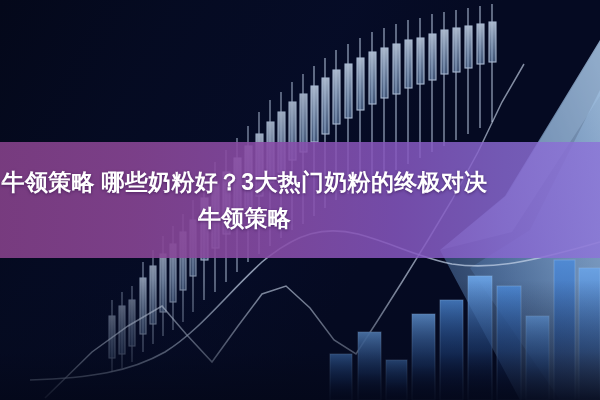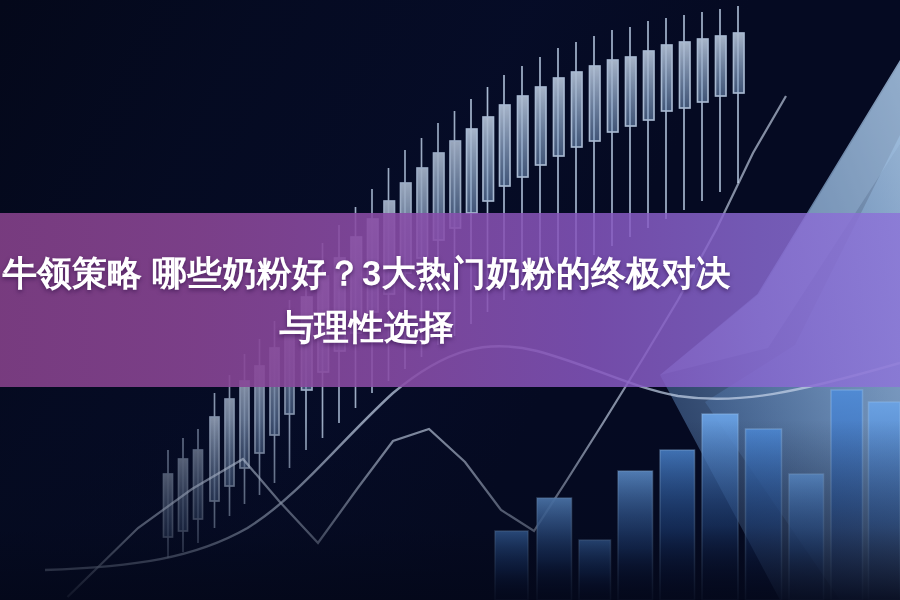--- a/index.html
+++ b/index.html
@@ -251,16 +251,16 @@
       <rect x="579" y="268" width="21" height="132"></rect>
     </g>
   </svg>
 
   <div class="layer" style="background:linear-gradient(0deg, rgba(4,8,26,0.92) 0%, rgba(5,10,30,0.45) 12%, rgba(6,12,36,0) 30%);"></div>
 
   <div id="banner"></div>
 
   <div id="headline">
     <span class="ln">牛领策略 哪些奶粉好？3大热门奶粉的终极对决</span>
-    <span class="ln">与理性选择</span>
+    <span class="ln">牛领策略</span>
   </div>
 
 </div>
 
 </body></html>

